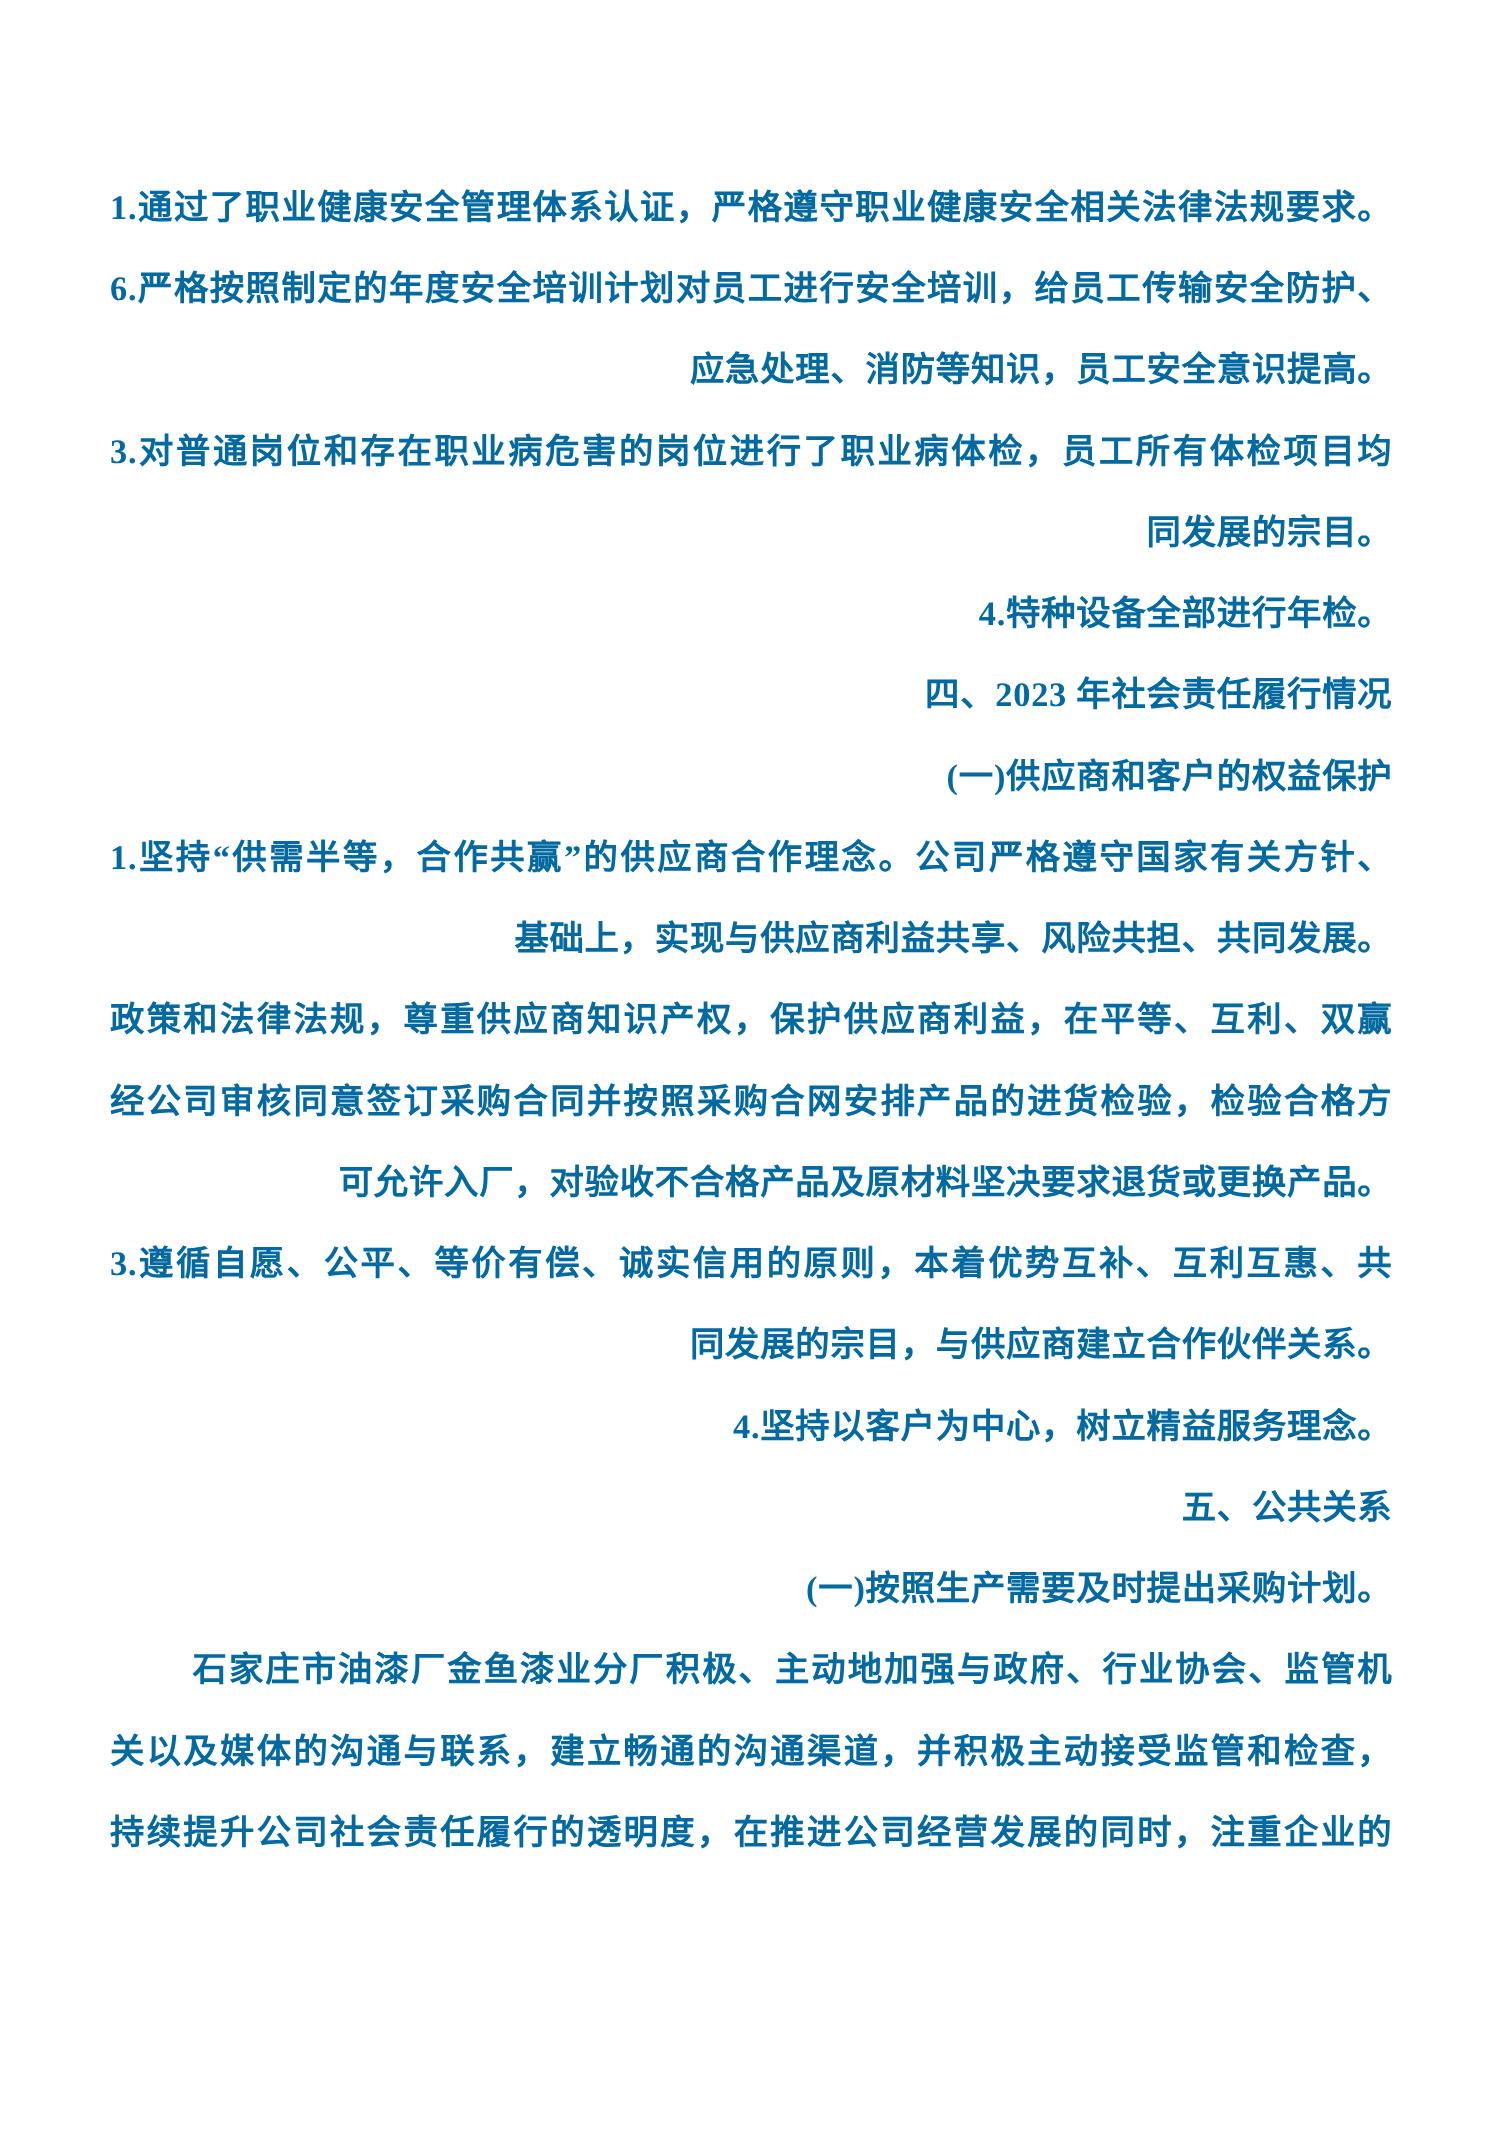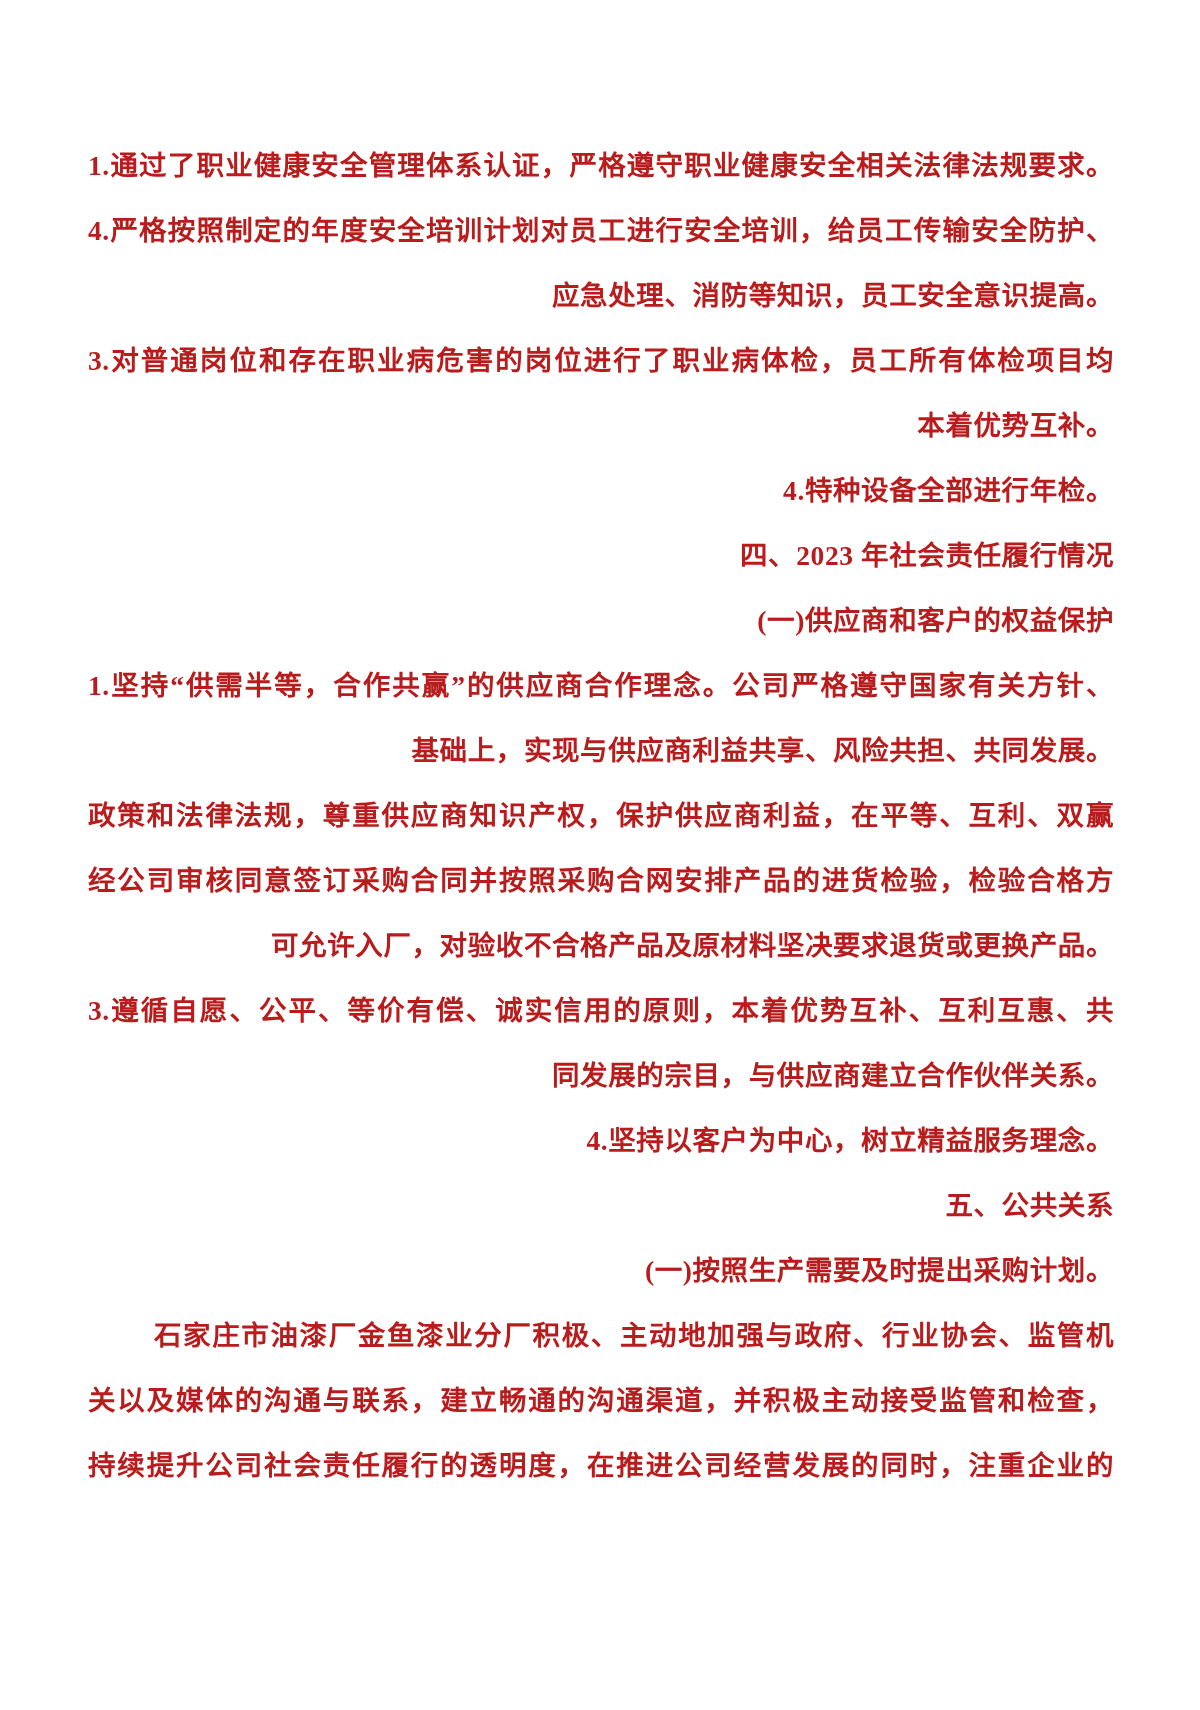--- a/index.html
+++ b/index.html
@@ -12,21 +12,21 @@
     width: 1200px;
     height: 1710px;
     background: #ffffff;
     overflow: hidden;
   }
   .content {
     position: absolute;
     left: 88px;
     top: 133px;
     width: 1026px;
-    color: #b91c1c;
+    color: #0369a1;
     font-family: "Liberation Serif", sans-serif;
     font-size: 27.5px;
     font-weight: 600;
     letter-spacing: 0.6px;
   }
   .ln {
     height: 65px;
     line-height: 65px;
     white-space: nowrap;
     text-align: right;
@@ -40,24 +40,24 @@
   .ln.indent {
     text-indent: 66px;
   }
 </style>
 </head>
 <body>
 
 <div class="page">
   <div class="content">
     <div class="ln justify">1.通过了职业健康安全管理体系认证，严格遵守职业健康安全相关法律法规要求。</div>
-    <div class="ln justify">4.严格按照制定的年度安全培训计划对员工进行安全培训，给员工传输安全防护、</div>
+    <div class="ln justify">6.严格按照制定的年度安全培训计划对员工进行安全培训，给员工传输安全防护、</div>
     <div class="ln">应急处理、消防等知识，员工安全意识提高。</div>
     <div class="ln justify">3.对普通岗位和存在职业病危害的岗位进行了职业病体检，员工所有体检项目均</div>
-    <div class="ln">本着优势互补。</div>
+    <div class="ln">同发展的宗目。</div>
     <div class="ln">4.特种设备全部进行年检。</div>
     <div class="ln">四、2023 年社会责任履行情况</div>
     <div class="ln">(一)供应商和客户的权益保护</div>
     <div class="ln justify">1.坚持“供需半等，合作共赢”的供应商合作理念。公司严格遵守国家有关方针、</div>
     <div class="ln">基础上，实现与供应商利益共享、风险共担、共同发展。</div>
     <div class="ln justify">政策和法律法规，尊重供应商知识产权，保护供应商利益，在平等、互利、双赢</div>
     <div class="ln justify">经公司审核同意签订采购合同并按照采购合网安排产品的进货检验，检验合格方</div>
     <div class="ln">可允许入厂，对验收不合格产品及原材料坚决要求退货或更换产品。</div>
     <div class="ln justify">3.遵循自愿、公平、等价有偿、诚实信用的原则，本着优势互补、互利互惠、共</div>
     <div class="ln">同发展的宗目，与供应商建立合作伙伴关系。</div>

